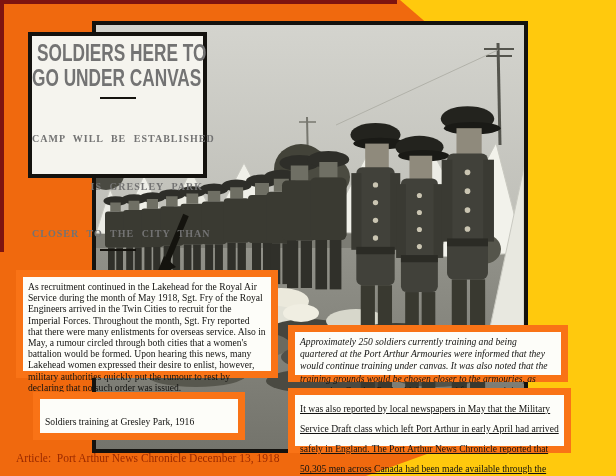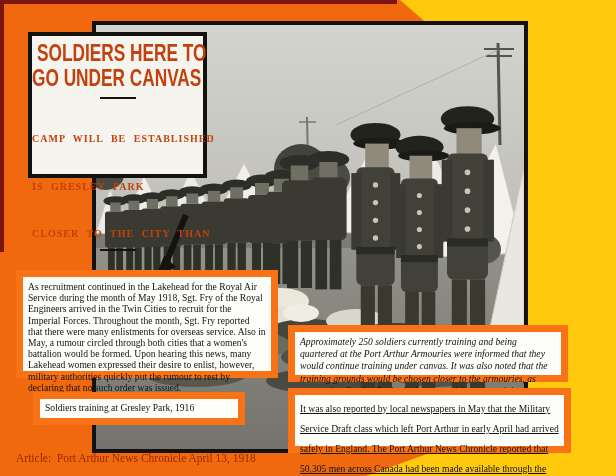--- a/index.html
+++ b/index.html
@@ -17,45 +17,45 @@
 
   .photo{
     position:absolute;left:92px;top:21px;width:436px;height:432px;
     background:#c9c9c3;border:4px solid #14120e;box-sizing:border-box;
   }
   .photo svg{display:block;width:428px;height:424px;}
 
   .clipping{
     position:absolute;left:28px;top:32px;width:179px;height:146px;
     background:#f5f4ee;border:4px solid #14120e;box-sizing:border-box;
-    padding-top:5px;color:#c2410c;
+    padding-top:5px;color:#737373;
   }
   .headline{
     font-family:"Liberation Sans",sans-serif;font-weight:bold;
     font-size:23px;line-height:25px;white-space:nowrap;
   }
   .headline span{display:inline-block;transform:scaleX(0.75);transform-origin:0 50%;}
   .hl1{margin-left:5px;}
   .hl2{}
   .rule{width:36px;height:2px;background:#15130e;margin:6px auto 5px;}
   .rule2{margin-top:7px;}
   .subhead{
-    font-weight:bold;font-size:10px;line-height:15.5px;text-align:left;
+    font-weight:bold;font-size:10px;line-height:15.5px;text-align:right;
     letter-spacing:1px;word-spacing:4px;white-space:nowrap;margin-top:32px;
   }
 
   .tbox{
     position:absolute;background:#fdfdf9;border:7px solid #f97316;
     box-sizing:border-box;color:#121210;font-size:9.6px;text-align:left;
     padding:4px 5px;
   }
   .box-recruitment{left:16px;top:270px;width:262px;height:108px;line-height:11.2px;}
   .box-armouries{left:288px;top:325px;width:280px;height:57px;line-height:12.2px;font-style:italic;}
   .box-draft{left:288px;top:388px;width:283px;height:65px;line-height:20px;text-decoration:underline;}
-  .box-caption{left:33px;top:392px;width:212px;height:33px;line-height:12.6px;padding:3px 5px;}
+  .box-caption{left:33px;top:392px;width:212px;height:33px;line-height:12.6px;padding:17px 5px;}
 
   .citation{
     position:absolute;left:16px;top:452px;font-size:11.5px;white-space:pre;
     color:var(--c-citation,#9B2A00);
   }
 </style>
 </head>
 <body>
 
 <div class="stage">
@@ -177,15 +177,15 @@
   <div class="tbox box-recruitment">As recruitment continued in the Lakehead for the Royal Air Service during the month of May 1918, Sgt. Fry of the Royal Engineers arrived in the Twin Cities to recruit for the Imperial Forces.  Throughout the month, Sgt. Fry reported that there were many enlistments for overseas service.  Also in May, a rumour circled through both cities that a women's battalion would be formed.  Upon hearing this news, many Lakehead women expressed their desire to enlist, however, military authorities quickly put the rumour to rest by declaring that no such order was issued.</div>
 
   <div class="tbox box-caption">
     <div>Soldiers training at Gresley Park, 1916</div>
   </div>
 
   <div class="tbox box-armouries">Approximately 250 soldiers currently training and being quartered at the Port Arthur Armouries were informed that they would continue training under canvas.  It was also noted that the training grounds would be chosen closer to the armouries, as opposed to Gresley Park which was used for past training purposes with other battalions.</div>
 
   <div class="tbox box-draft">It was also reported by local newspapers in May that the Military Service Draft class which left Port Arthur in early April had arrived safely in England.  The Port Arthur News Chronicle reported that 50,305 men across Canada had been made available through the Military Service Act.  It was also detailed that men aged 19 would need to register under the act by June 1, 1918.</div>
 
-  <div class="citation">Article:  Port Arthur News Chronicle April 13, 1918</div>
+  <div class="citation">Article:  Port Arthur News Chronicle December 13, 1918</div>
 
 </div>
 
 </body></html>

